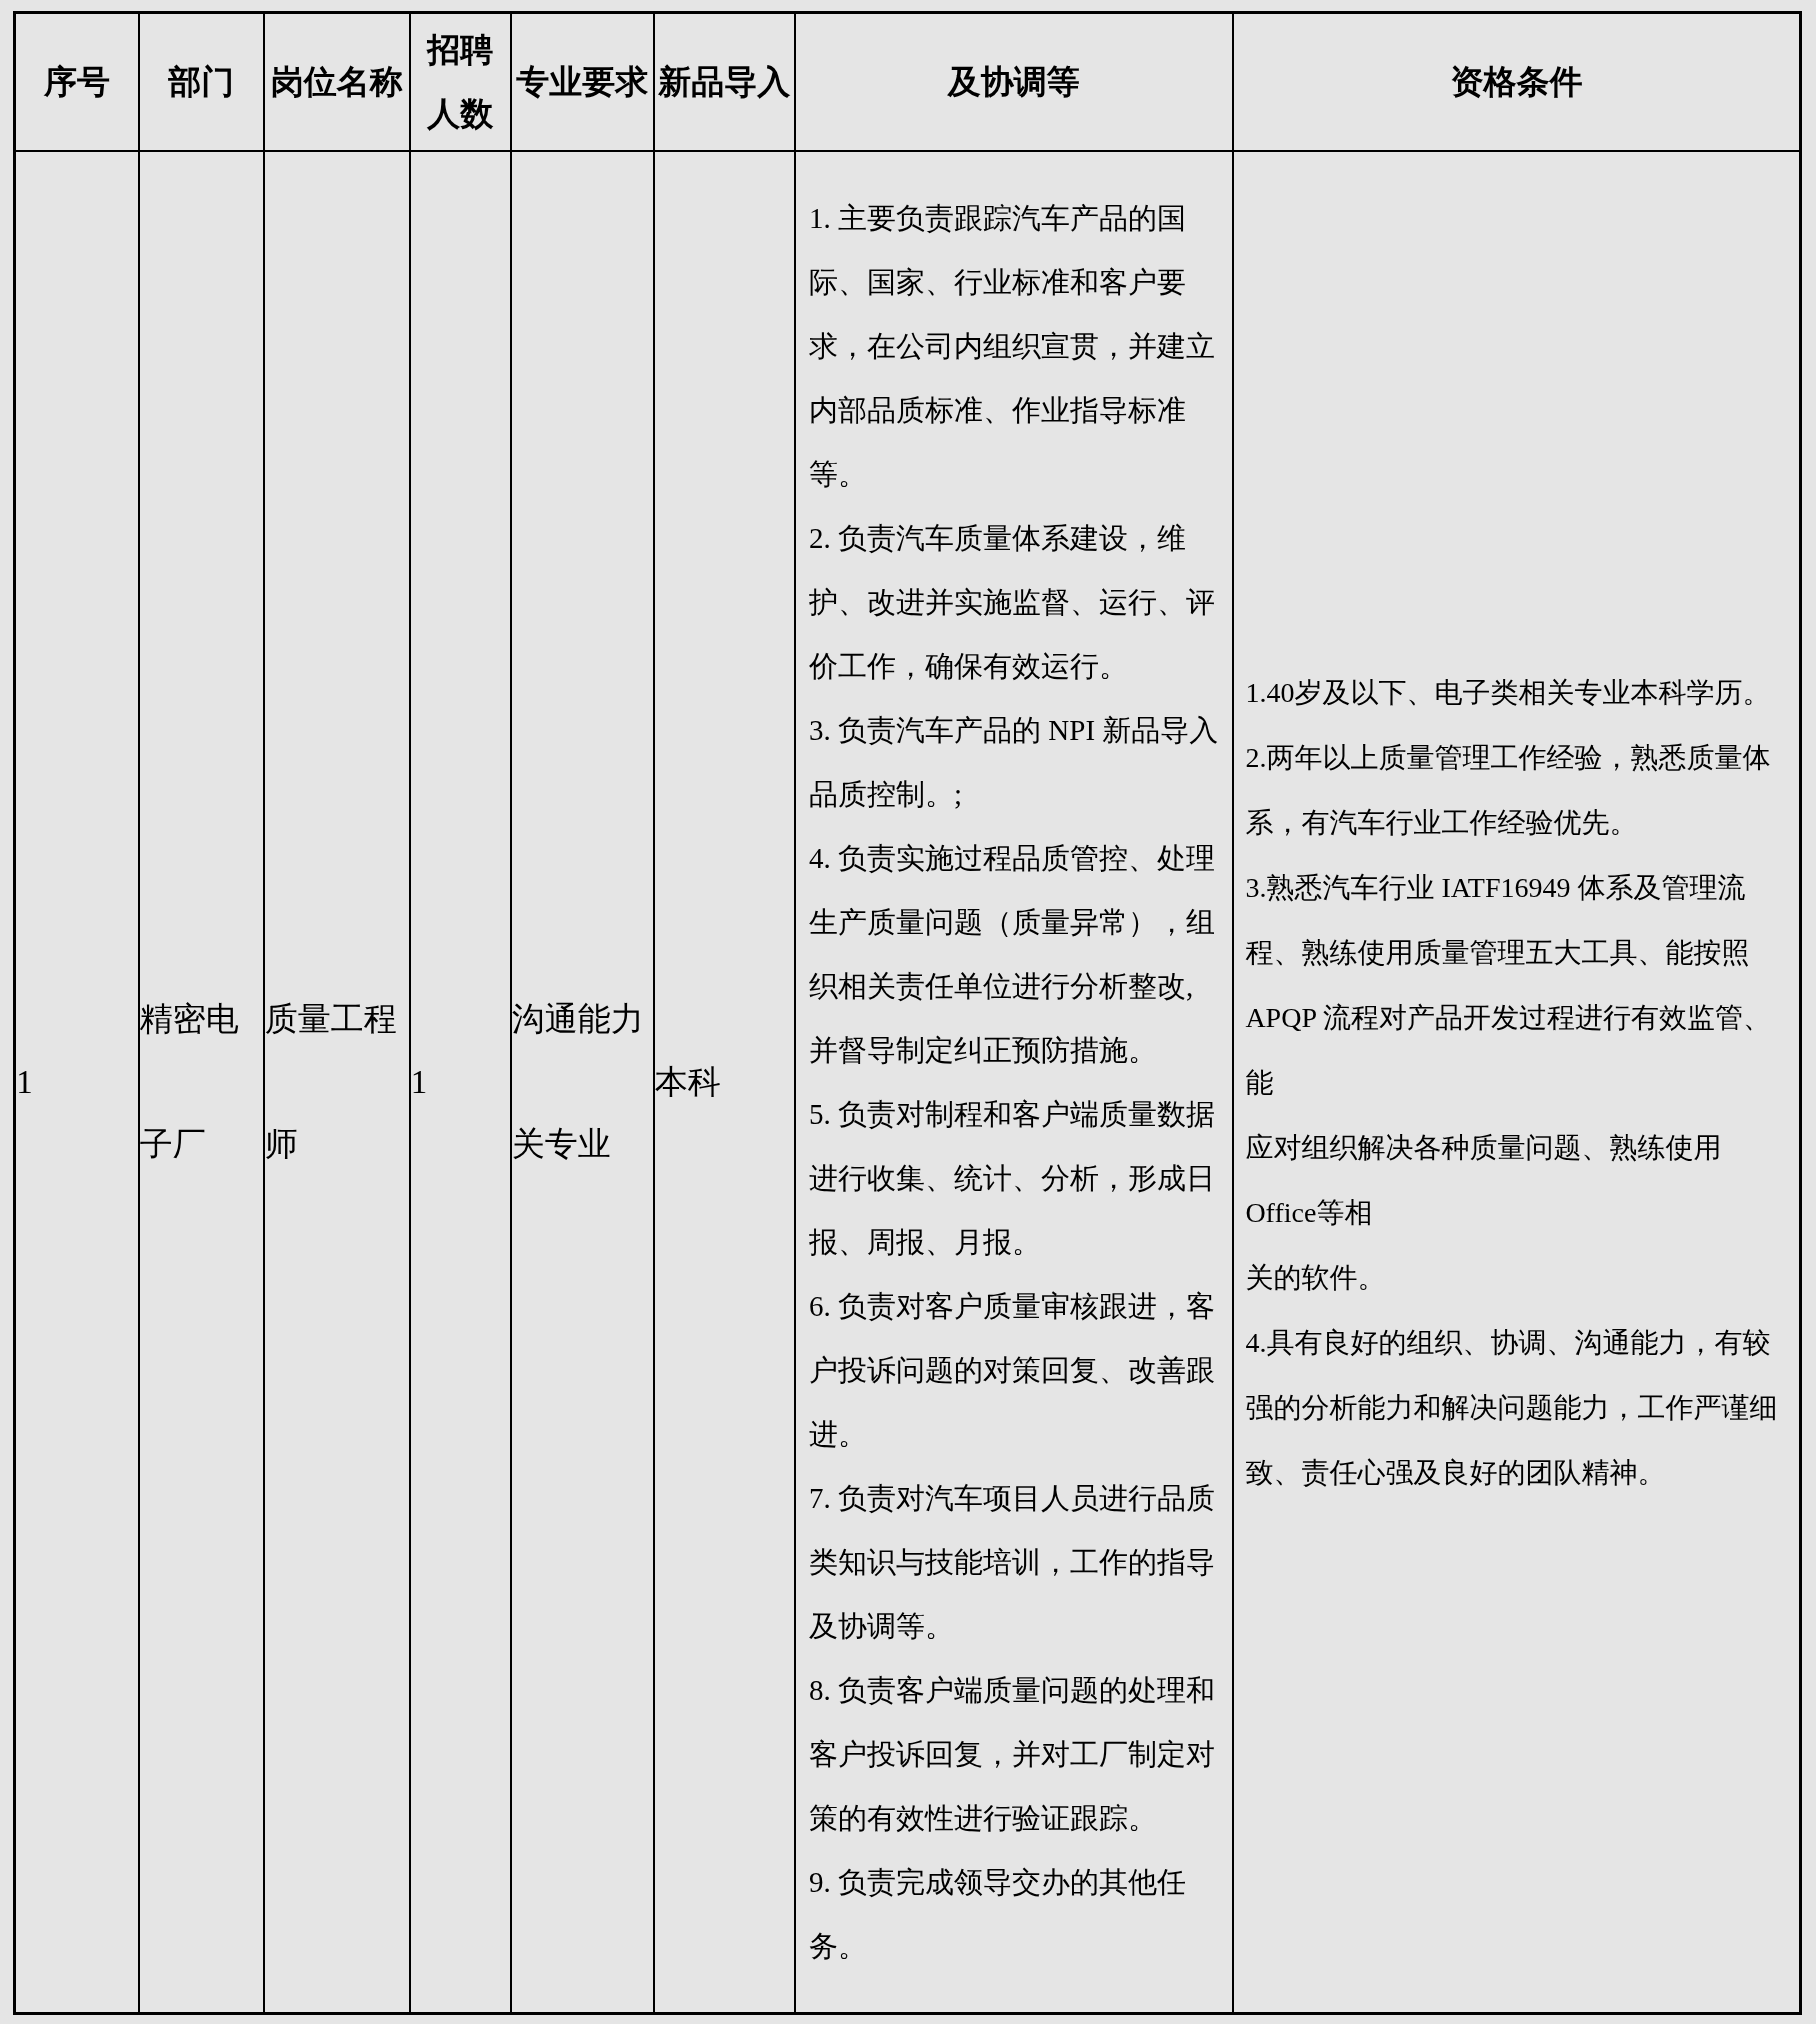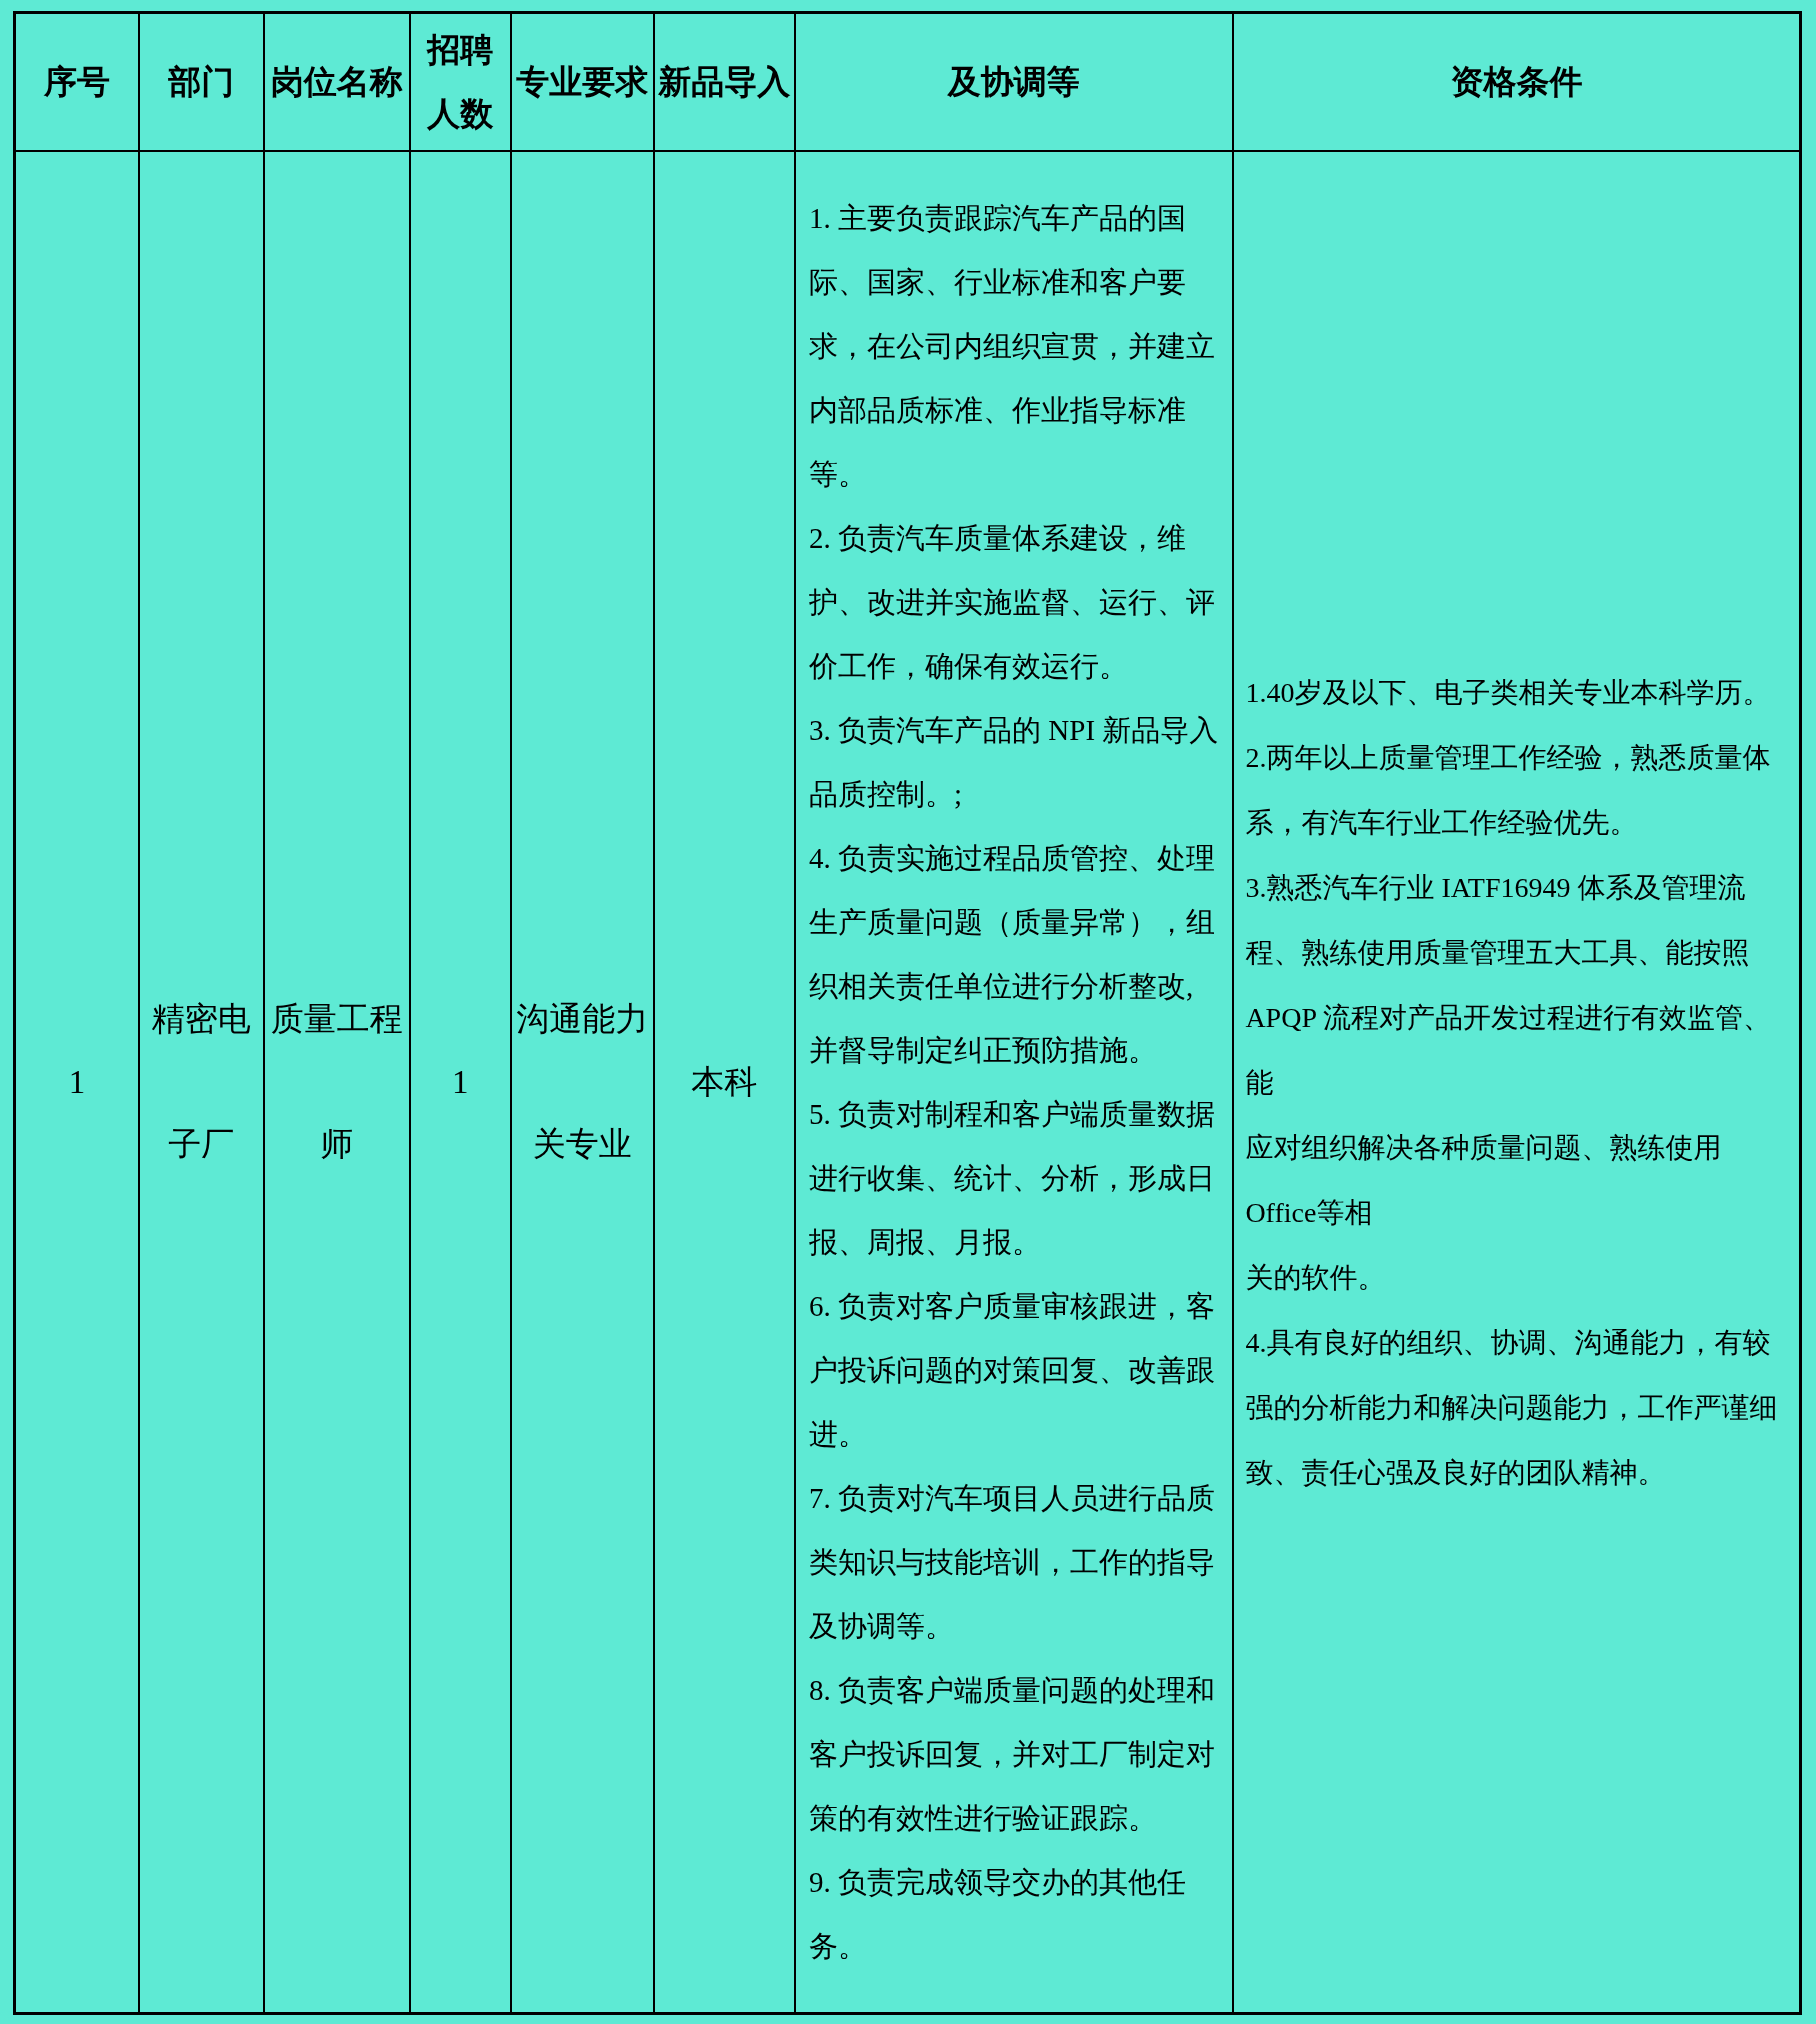--- a/index.html
+++ b/index.html
@@ -8,21 +8,21 @@
     background: #ffffff;
     width: 1817px;
     height: 2024px;
     font-family: "Liberation Serif", "DejaVu Serif", serif;
     color: #000000;
   }
   .page {
     position: relative;
     width: 1817px;
     height: 2024px;
-    background: #5eead4;
+    background: #e5e5e5;
     overflow: hidden;
   }
   table.jobs {
     position: absolute;
     left: 13.3px;
     top: 10.8px;
     width: 1786px;
     border-collapse: collapse;
     table-layout: fixed;
     border: 3.3px solid #000000;
@@ -39,21 +39,21 @@
     line-height: 64px;
     text-align: center;
     vertical-align: middle;
     white-space: pre-line;
     padding: 0;
   }
   td.c-center {
     font-size: 33px;
     font-weight: normal;
     line-height: 125px;
-    text-align: center;
+    text-align: left;
     vertical-align: middle;
     white-space: pre-line;
     padding: 0;
   }
   td.c-desc {
     font-size: 29px;
     line-height: 64px;
     text-align: left;
     vertical-align: middle;
     white-space: pre-line;

